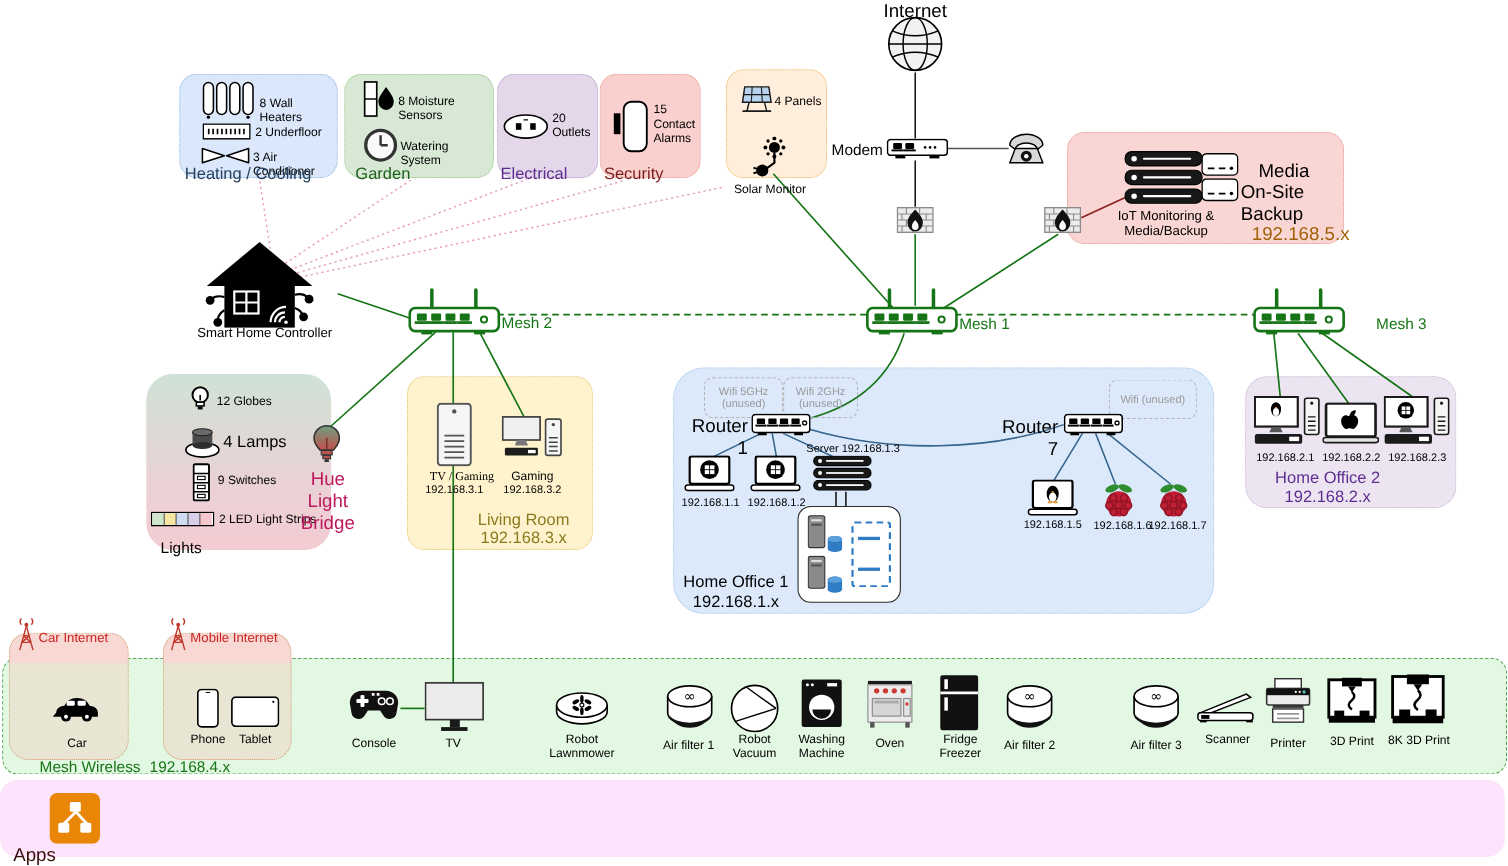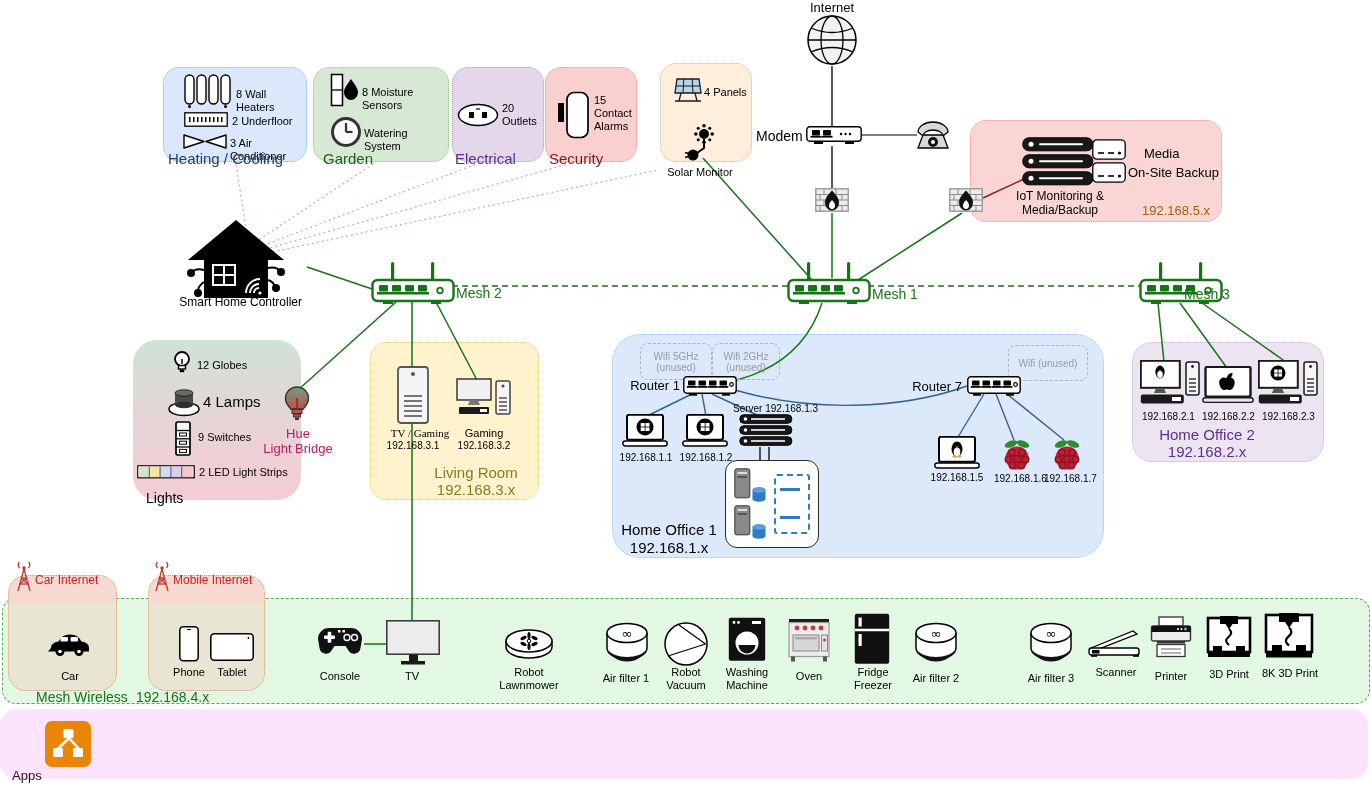--- a/index.html
+++ b/index.html
@@ -7,21 +7,21 @@
          font-family:"Liberation Sans",sans-serif;color:#000;}
   .region{position:absolute;border-radius:16px;z-index:1;}
   .dot{border:1.6px dotted;}
   .wires{position:absolute;left:0;top:0;z-index:2;pointer-events:none;}
   .node{position:absolute;z-index:3;}
   .t{position:absolute;z-index:4;line-height:1.18;}
   .pre{white-space:pre-line;}
   .c{text-align:center;}
   .r{text-align:right;}
   .t10{font-size:10px;} .t11{font-size:11px;} .t12{font-size:12px;}
-  .t13{font-size:13px;} .t14{font-size:14px;} .t15{font-size:15px;}
+  .t13{font-size:17px;} .t14{font-size:14px;} .t15{font-size:15px;}
   .greenlbl{color:#157415;}
   .wifibox{position:absolute;border:1.5px dashed #b4b4b4;border-radius:8px;z-index:3;
            display:flex;align-items:center;justify-content:center;color:#9a9a9a;
            font-size:10px;text-align:center;}
   .vmbox{position:absolute;background:#fff;border:1.6px solid #2b2b2b;border-radius:12px;z-index:3;}
   .vmdash{position:absolute;border:2px dashed #2f7bc4;border-radius:3px;z-index:4;}
   .vmbar{position:absolute;background:#2f7bc4;height:3px;z-index:5;}
   .lightsbox{background:linear-gradient(180deg,#cfe2d5 0%,#e9d2d6 60%,#f3ccd2 100%);}
   .carbox{background:linear-gradient(180deg,#f7d8d3 0%,#f7d8d3 22%,#e9e5d3 25%,#e9e5d3 100%);
           border:1.6px dotted #cf9e70;border-radius:18px;}
@@ -356,21 +356,21 @@
         <rect x="34" y="24" width="9" height="6.5" rx="1"></rect>
           <rect x="32" y="31" width="13" height="2.5"></rect>
         <rect x="47" y="24" width="9" height="6.5" rx="1"></rect>
           <rect x="45" y="31" width="13" height="2.5"></rect>
       </g>
       <circle cx="69" cy="29.5" r="2.8" fill="#fff" stroke="#157415" stroke-width="1.8"></circle>
       <rect x="12" y="40" width="10" height="3" fill="#157415"></rect>
         <rect x="60" y="40" width="10" height="3" fill="#157415"></rect>
     </svg>
   </div>
-  <div class="t t14 greenlbl" style="left:1184px;top:286px;width:54px;">Mesh 3</div>
+  <div class="t t14 greenlbl" style="left:1224px;top:286px;width:54px;padding-left:27px;">Mesh 3</div>
 
   <div class="node" style="left:172px;top:351px;">
     <svg width="20" height="25">
       <circle cx="10" cy="8" r="7" fill="#fff" stroke="#000" stroke-width="1.8"></circle>
       <line x1="10" y1="8" x2="10" y2="13" stroke="#000" stroke-width="1.5"></line>
       <rect x="6.5" y="14.6" width="7" height="3.4" fill="#fff" stroke="#000" stroke-width="1.4"></rect>
       <rect x="7.8" y="18.6" width="4.4" height="2.6" fill="#000"></rect>
     </svg>
   </div>
   <div class="t t11" style="left:197px;top:359px;width:70px;">12 Globes</div>

